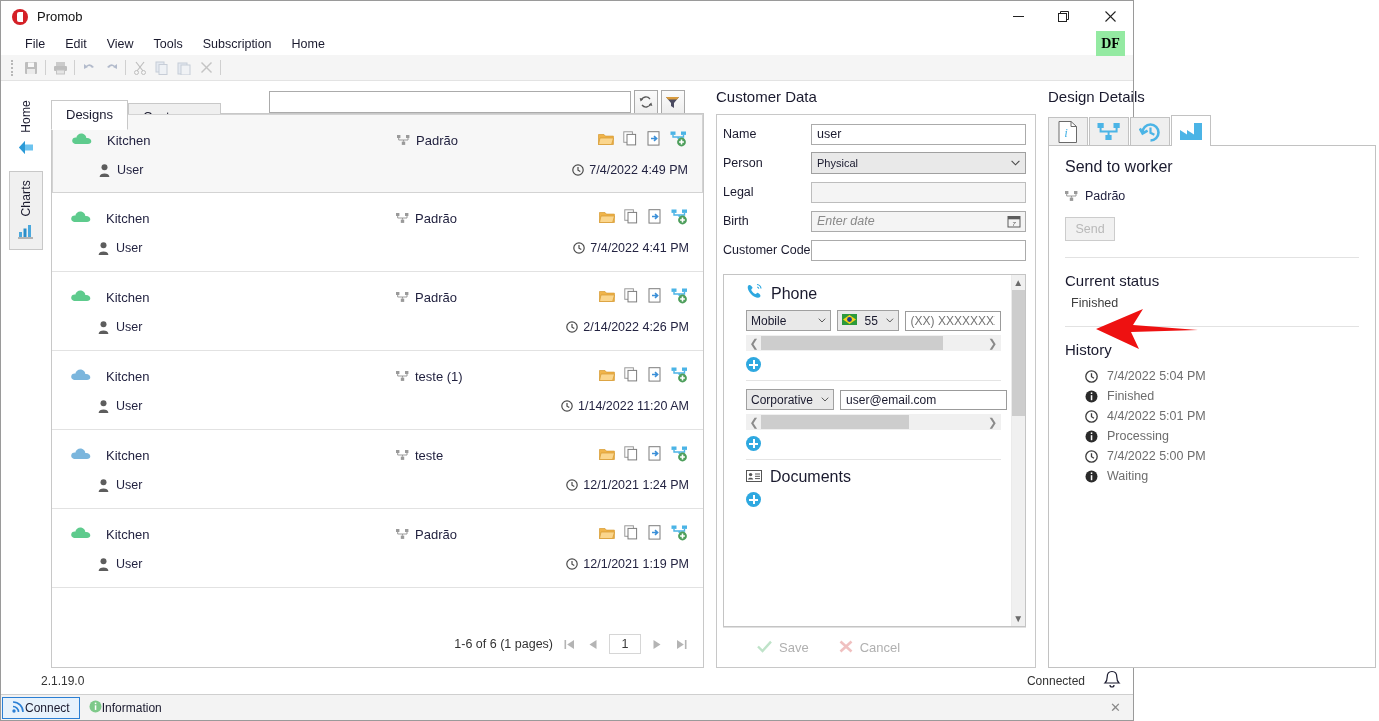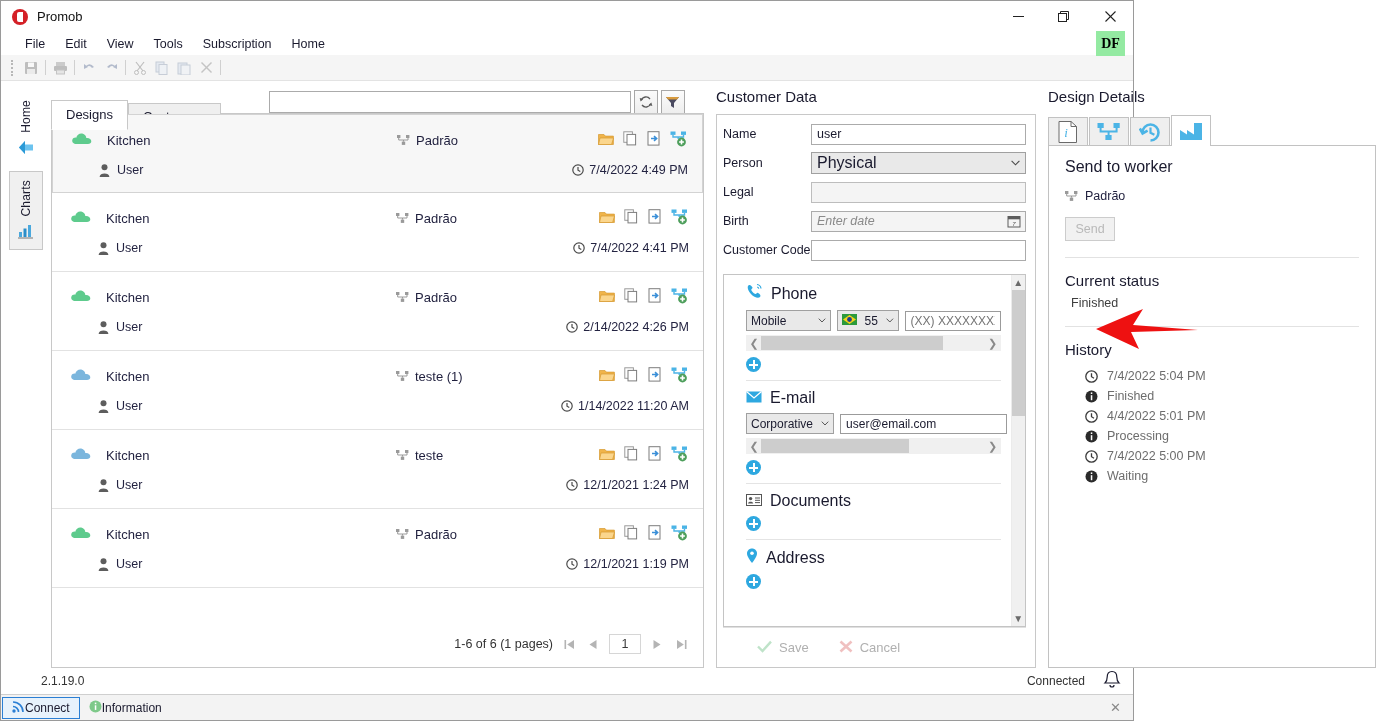--- a/index.html
+++ b/index.html
@@ -335,21 +335,21 @@
     padding: 0 5px;
     outline: none;
     color: #1a1a2e;
   }
   .finput.readonly { background: #f4f4f4; border-color: #bdbdbd; }
   .fselect {
     flex: 1 1 auto;
     height: 22px;
     border: 1px solid #a0a0a0;
     background: #e9e9e9;
-    font-size: 16px;
+    font-size: 11px;
     padding: 0 5px;
     display: flex; align-items: center;
     justify-content: space-between;
     color: #1a1a2e;
     cursor: default;
   }
   .fdate {
     flex: 1 1 auto;
     height: 21px;
     border: 1px solid #ababab;
@@ -1118,29 +1118,20 @@
               </div>
               <div class="hscroll">
                 <span class="ar">❮</span>
                 <div class="thumb" style="width:182px"></div>
                 <span class="ar" style="margin-left:auto">❯</span>
               </div>
               <div class="plus-ico"></div>
             </div>
 
             <div class="sec">
-              <div class="sechead">
-                <span>
-                  <svg width="16" height="12" viewBox="0 0 16 12">
-                      <rect x="0.5" y="0.5" width="15" height="11" fill="#2ea8e0"></rect>
-                      <polyline points="0.5,0.5 8,7 15.5,0.5" fill="none" stroke="#fff" stroke-width="1.2"></polyline>
-                    </svg>
-                </span>
-                <span>E-mail</span>
-              </div>
               <div class="inline-row">
                 <div class="mini-select" style="width:92px">
                   <span>Corporative</span>
                   <svg width="8" height="5" viewBox="0 0 9 6">
                       <polyline points="0.6,0.8 4.5,4.8 8.4,0.8" fill="none" stroke="#4a4a4a" stroke-width="1.1"></polyline>
                     </svg>
                 </div>
                 <input class="mini-input" style="width: 168px;" value="user@email.com">
               </div>
               <div class="hscroll">
@@ -1161,32 +1152,20 @@
                       <line x1="9" y1="4" x2="14" y2="4" stroke="#555"></line>
                       <line x1="9" y1="6.3" x2="14" y2="6.3" stroke="#555"></line>
                       <line x1="9" y1="8.6" x2="14" y2="8.6" stroke="#555"></line>
                     </svg>
                 </span>
                 <span>Documents</span>
               </div>
               <div class="plus-ico"></div>
             </div>
 
-            <div class="sec">
-              <div class="sechead">
-                <span>
-                  <svg width="12" height="16" viewBox="0 0 12 16">
-                      <path d="M6 0.6 C9 0.6 11 2.8 11 5.4 C11 8.8 6 15 6 15 C6 15 1 8.8 1 5.4 C1 2.8 3 0.6 6 0.6 Z" fill="#2ea8e0"></path>
-                      <circle cx="6" cy="5.3" r="1.8" fill="#fff"></circle>
-                    </svg>
-                </span>
-                <span>Address</span>
-              </div>
-              <div class="plus-ico"></div>
-            </div>
 
           </div>
           <div class="vscroll">
             <span class="ar">▲</span>
             <div class="thumb" style="height:126px"></div>
             <span class="ar" style="margin-top:auto">▼</span>
           </div>
         </div>
 
         <div class="savebar">

